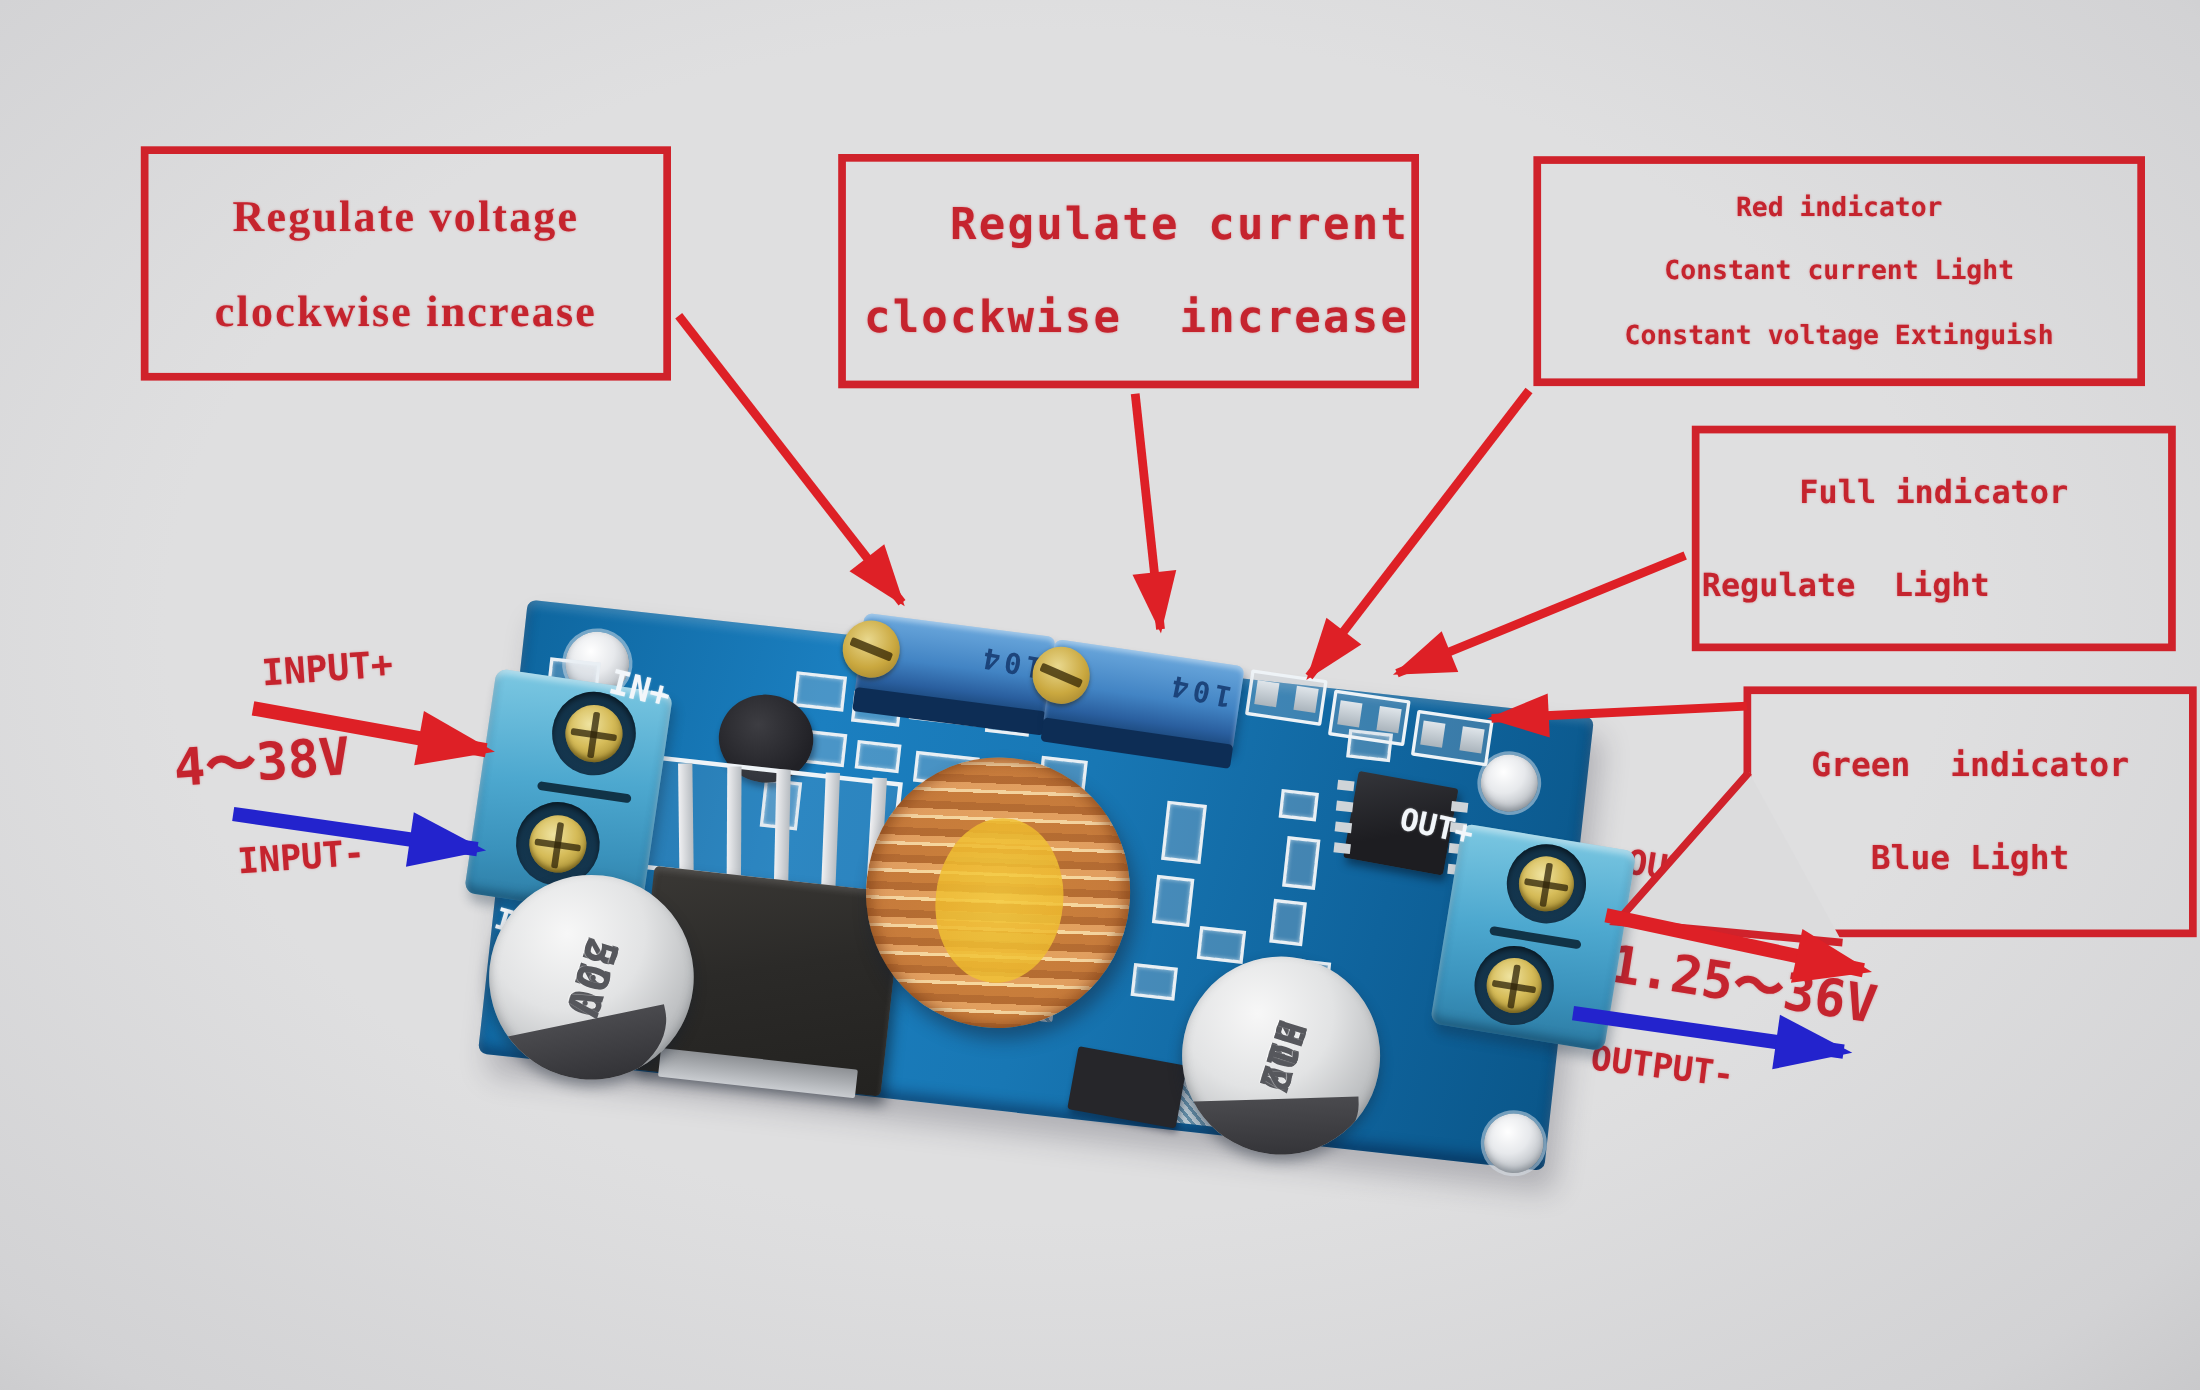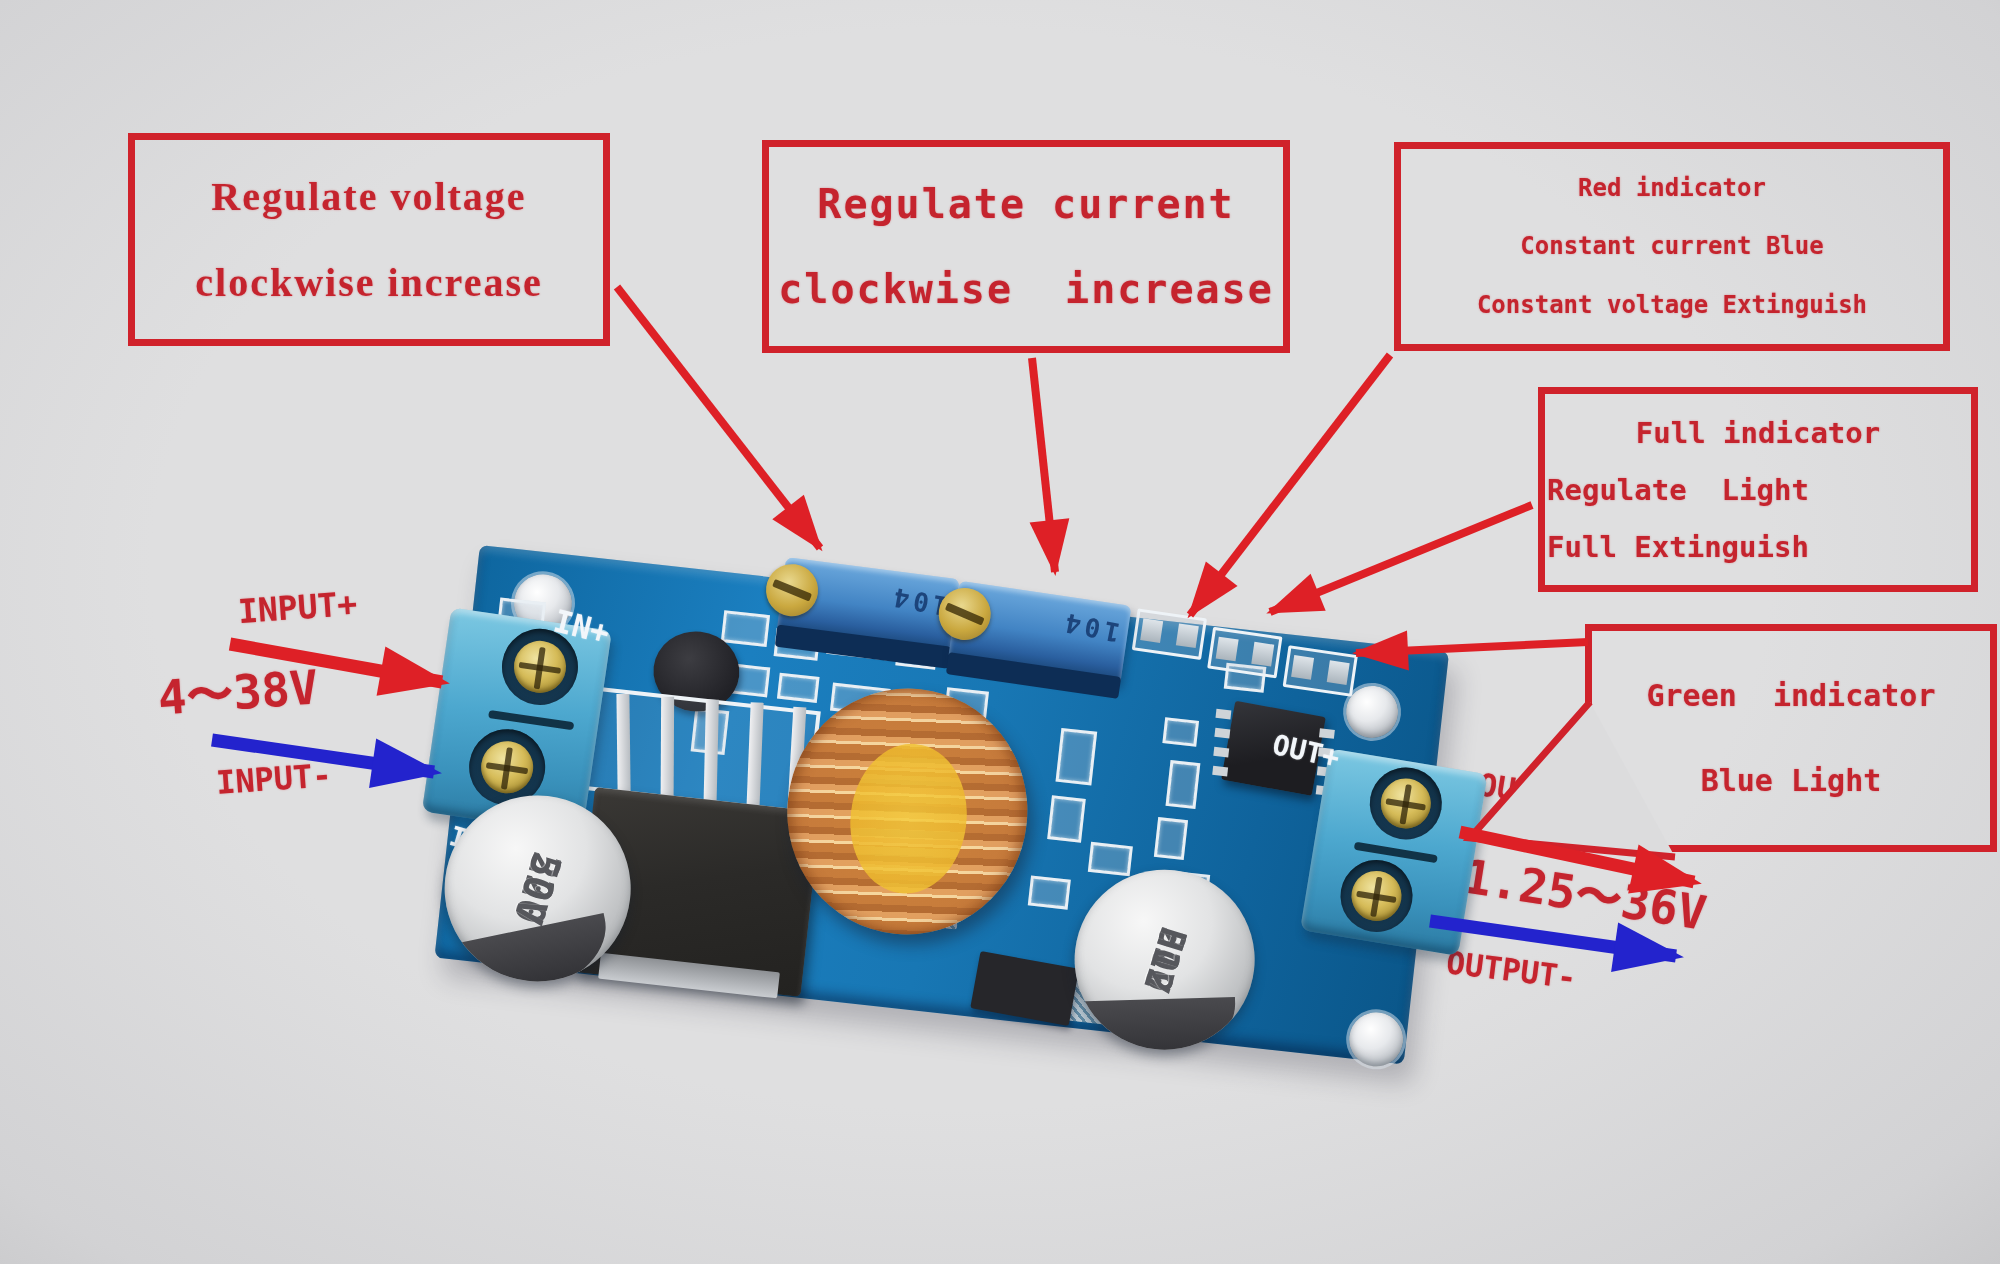--- a/index.html
+++ b/index.html
@@ -233,35 +233,34 @@
           <span>H12</span>
       </div>
     </div>
   </div>
 
   <div class="callout" style="left:128px;top:133px;width:482px;height:213px;font-size:40px;letter-spacing:2px;padding:14px 4px;font-family:Liberation Serif, serif;">
     <div class="ln">Regulate voltage</div>
     <div class="ln">clockwise increase</div>
   </div>
 
-  <div class="callout" style="left:762px;top:140px;width:528px;height:213px;font-size:40px;letter-spacing:2px;padding:14px 2px;">
+  <div class="callout" style="left:762px;top:140px;width:528px;height:213px;font-size:40px;letter-spacing:2px;padding:14px 2px;align-items:flex-end;">
     <div class="ln">Regulate current</div>
     <div class="ln">clockwise  increase</div>
   </div>
 
   <div class="callout" style="left:1394px;top:142px;width:556px;height:209px;font-size:24px;padding:10px 14px;">
     <div class="ln">Red indicator</div>
-    <div class="ln">Constant current Blue</div>
+    <div class="ln">Constant current Light</div>
     <div class="ln">Constant voltage Extinguish</div>
   </div>
 
   <div class="callout" style="left:1538px;top:387px;width:440px;height:205px;font-size:29px;padding:10px 2px;">
     <div class="ln">Full indicator</div>
     <div class="ln" style="text-align:left;">Regulate  Light</div>
-    <div class="ln" style="text-align:left;">Full Extinguish</div>
   </div>
 
   <div class="callout" style="left:1585px;top:624px;width:412px;height:228px;font-size:30px;padding:22px 2px;">
     <div class="ln">Green  indicator</div>
     <div class="ln">Blue Light</div>
   </div>
 
   <div class="iolabel" style="left:238px;top:588px;font-size:33px;transform:rotate(-4deg);">INPUT+</div>
   <div class="iolabel" style="left:158px;top:662px;font-size:47px;transform:rotate(-4deg);">4〜38V</div>
   <div class="iolabel" style="left:216px;top:760px;font-size:32px;transform:rotate(-4deg);">INPUT-</div>

